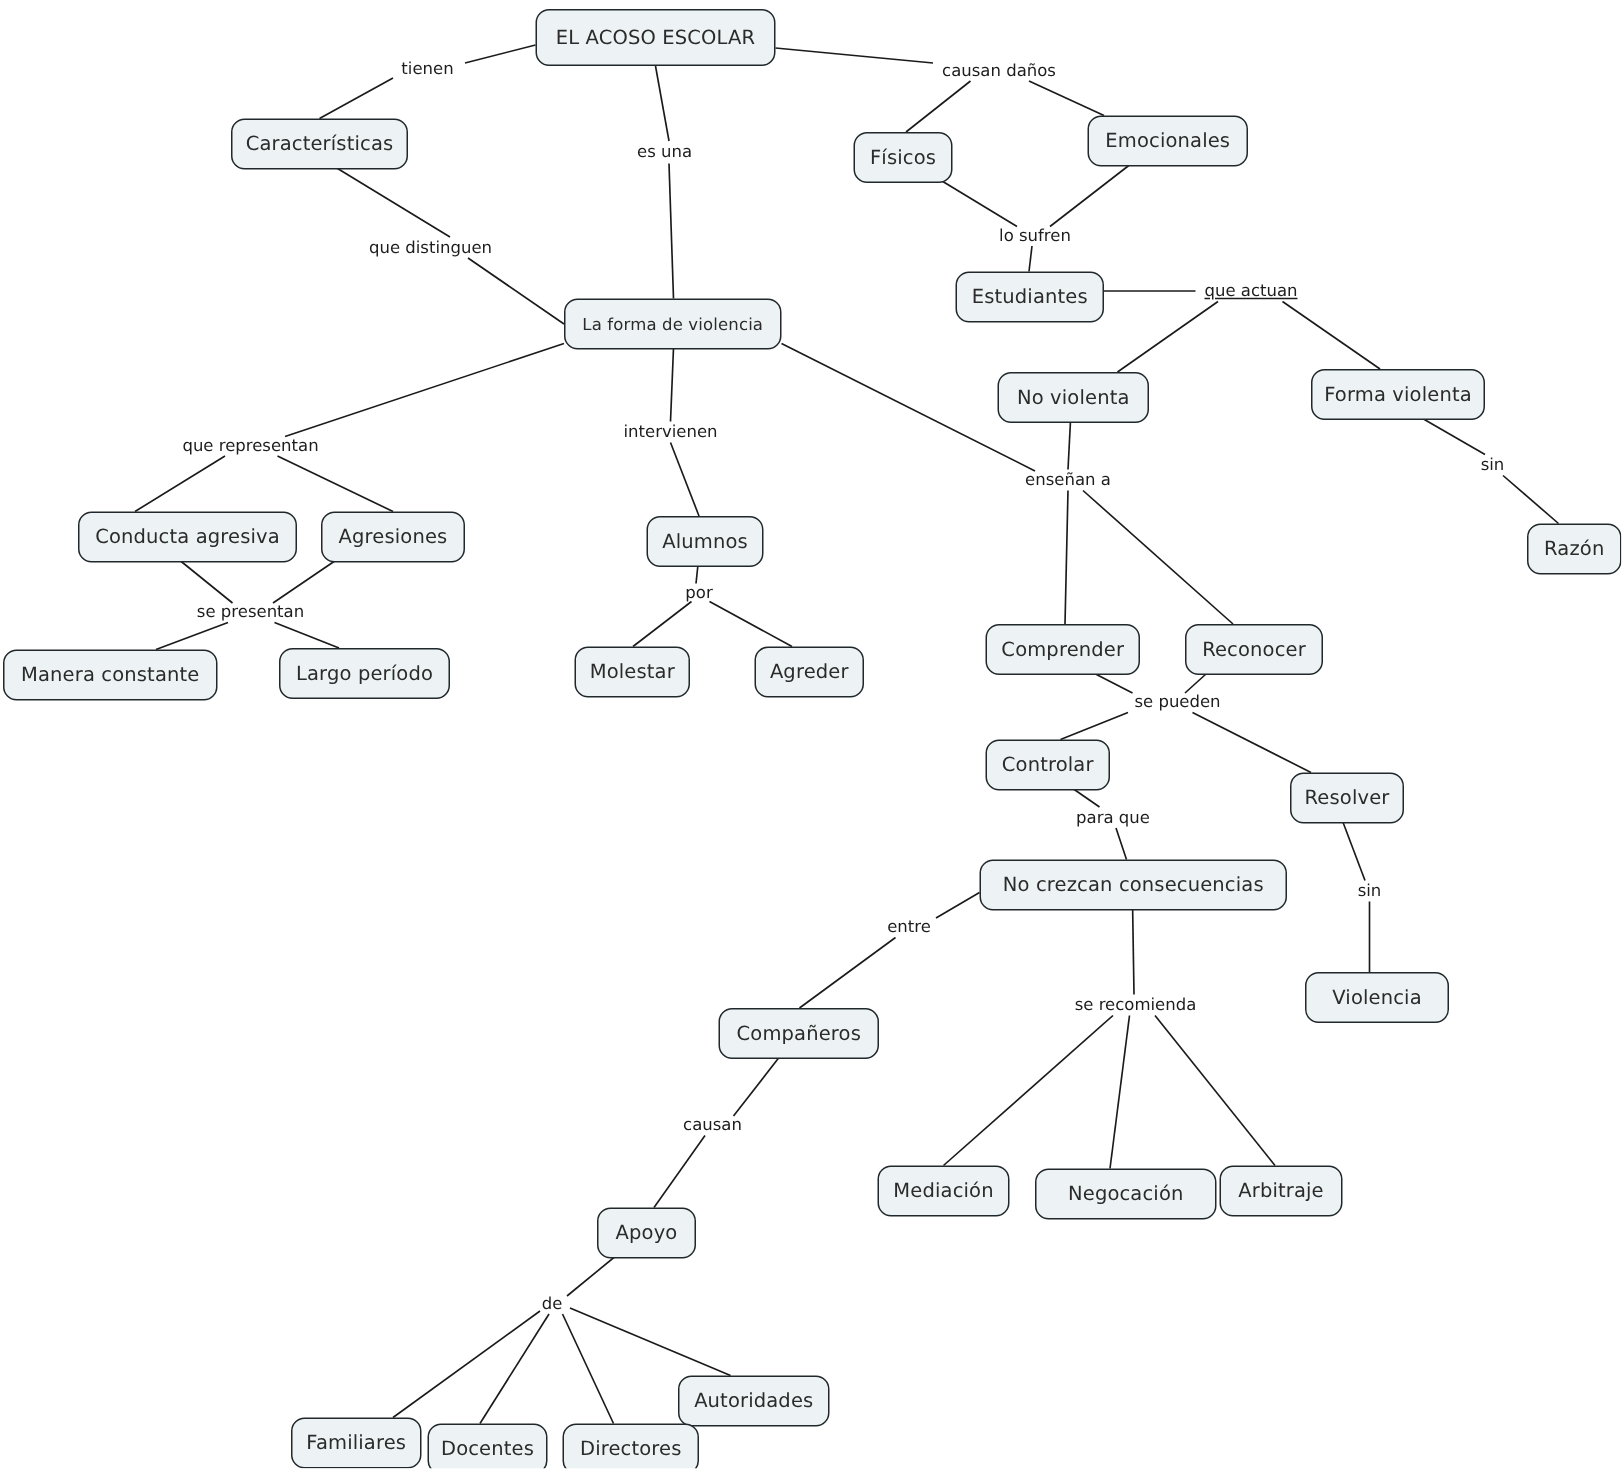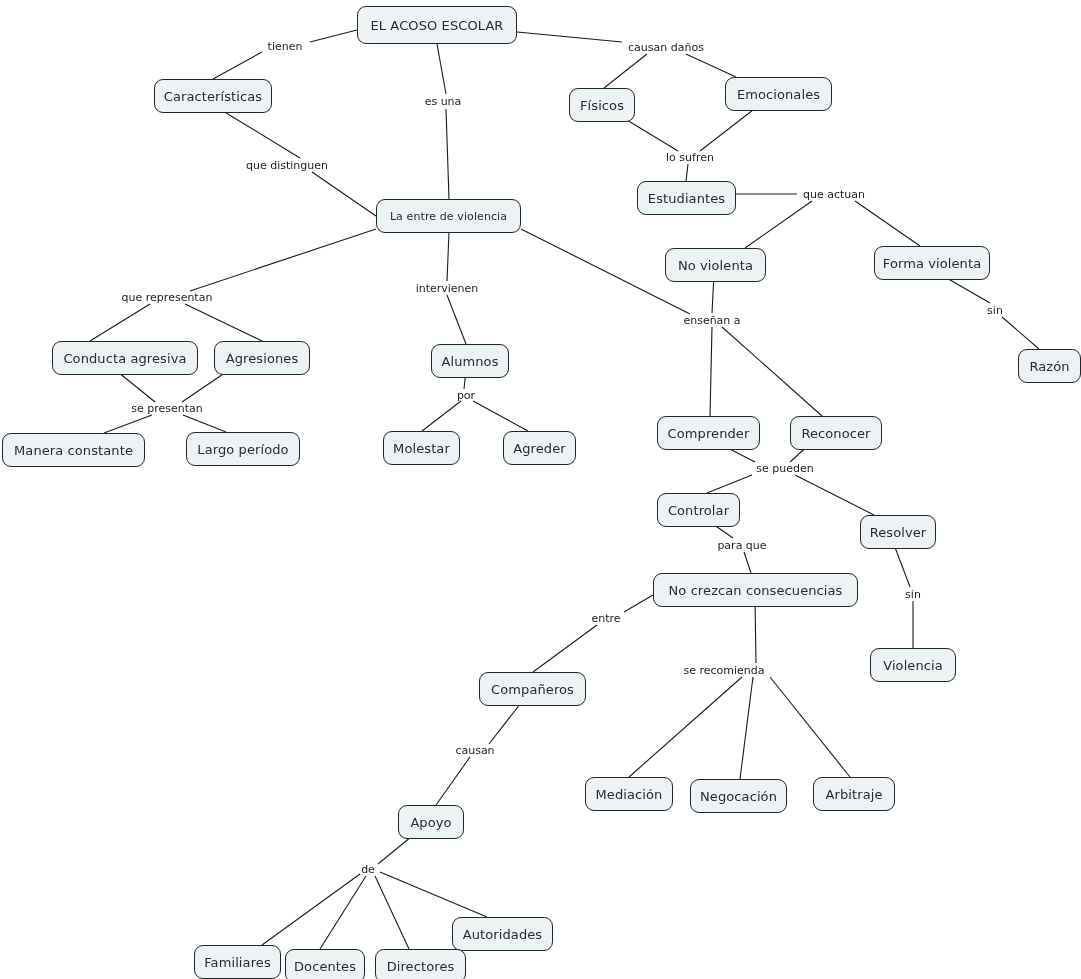--- a/index.html
+++ b/index.html
@@ -117,61 +117,61 @@
       <line x1="366" y1="876" x2="320" y2="949" stroke="#1a1a1a" stroke-width="1.1"></line>
       <line x1="375" y1="876" x2="409" y2="949" stroke="#1a1a1a" stroke-width="1.1"></line>
       <line x1="380" y1="872" x2="487" y2="917" stroke="#1a1a1a" stroke-width="1.1"></line>
     </svg>
   <div id="node-layer">
       <div class="node" style="left: 357px; top: 6px; width: 160px; height: 38px;">EL ACOSO ESCOLAR</div>
       <div class="node" style="left: 154px; top: 79px; width: 118px; height: 15px;">Características</div>
       <div class="node" style="left: 569px; top: 88px; width: 66px; height: 26px;">Físicos</div>
       <div class="node" style="left: 725px; top: 77px; width: 107px; height: 26px;">Emocionales</div>
       <div class="node" style="left: 637px; top: 181px; width: 99px; height: 26px;">Estudiantes</div>
-      <div class="node small" style="left: 376px; top: 199px; width: 145px; height: 33px;">La entre de violencia</div>
+      <div class="node small" style="left: 376px; top: 199px; width: 145px; height: 33px;">La forma de violencia</div>
       <div class="node" style="left: 665px; top: 248px; width: 101px; height: 26px;">No violenta</div>
       <div class="node" style="left: 874px; top: 246px; width: 116px; height: 27px;">Forma violenta</div>
       <div class="node" style="left: 1018px; top: 349px; width: 63px; height: 26px;">Razón</div>
       <div class="node" style="left: 12px; top: 341px; width: 146px; height: 27px; margin-left: 40px;">Conducta agresiva</div>
       <div class="node" style="left: 214px; top: 341px; width: 96px; height: 27px;">Agresiones</div>
       <div class="node" style="left: 2px; top: 433px; width: 143px; height: 27px;">Manera constante</div>
       <div class="node" style="left: 186px; top: 432px; width: 114px; height: 27px;">Largo período</div>
       <div class="node" style="left: 431px; top: 344px; width: 78px; height: 26px;">Alumnos</div>
       <div class="node" style="left: 383px; top: 431px; width: 77px; height: 27px;">Molestar</div>
       <div class="node" style="left: 503px; top: 431px; width: 73px; height: 27px;">Agreder</div>
       <div class="node" style="left: 657px; top: 416px; width: 103px; height: 27px;">Comprender</div>
       <div class="node" style="left: 790px; top: 416px; width: 92px; height: 27px;">Reconocer</div>
       <div class="node" style="left: 657px; top: 493px; width: 83px; height: 27px;">Controlar</div>
       <div class="node" style="left: 860px; top: 515px; width: 76px; height: 27px;">Resolver</div>
       <div class="node" style="left: 653px; top: 573px; width: 205px; height: 27px;">No crezcan consecuencias</div>
-      <div class="node" style="left: 870px; top: 648px; width: 86px; height: 27px;">Violencia</div>
+      <div class="node" style="left: 870px; top: 648px; width: 96px; height: 27px;">Violencia</div>
       <div class="node" style="left: 479px; top: 672px; width: 107px; height: 27px;">Compañeros</div>
       <div class="node" style="left: 585px; top: 777px; width: 88px; height: 27px;">Mediación</div>
-      <div class="node" style="left: 690px; top: 779px; width: 97px; height: 27px;">Negocación</div>
+      <div class="node" style="left: 690px; top: 779px; width: 121px; height: 27px;">Negocación</div>
       <div class="node" style="left: 813px; top: 777px; width: 82px; height: 27px;">Arbitraje</div>
       <div class="node" style="left: 398px; top: 805px; width: 66px; height: 27px;">Apoyo</div>
       <div class="node" style="left: 452px; top: 917px; width: 101px; height: 27px;">Autoridades</div>
       <div class="node" style="left: 194px; top: 945px; width: 87px; height: 27px;">Familiares</div>
       <div class="node" style="left: 285px; top: 949px; width: 80px; height: 27px;">Docentes</div>
       <div class="node" style="left: 375px; top: 949px; width: 91px; height: 27px;">Directores</div>
     </div>
   <div id="label-layer">
       <div class="edge-label" style="left: 285px; top: 46px;">tienen</div>
       <div class="edge-label" style="left: 666px; top: 47px;">causan daños</div>
       <div class="edge-label" style="left: 443px; top: 101px;">es una</div>
       <div class="edge-label" style="left: 287px; top: 165px; text-align: center;">que distinguen</div>
       <div class="edge-label" style="left: 690px; top: 157px;">lo sufren</div>
-      <div class="edge-label" style="left: 834px; top: 194px;">que actuan</div>
+      <div class="edge-label" style="left: 834px; top: 194px; text-decoration: underline;">que actuan</div>
       <div class="edge-label" style="left: 167px; top: 297px;">que representan</div>
       <div class="edge-label" style="left: 447px; top: 288px;">intervienen</div>
       <div class="edge-label" style="left: 712px; top: 320px;">enseñan a</div>
       <div class="edge-label" style="left: 995px; top: 310px;">sin</div>
       <div class="edge-label" style="left: 167px; top: 408px;">se presentan</div>
       <div class="edge-label" style="left: 466px; top: 395px;">por</div>
       <div class="edge-label" style="left: 785px; top: 468px;">se pueden</div>
       <div class="edge-label" style="left: 742px; top: 545px;">para que</div>
       <div class="edge-label" style="left: 913px; top: 594px;">sin</div>
       <div class="edge-label" style="left: 606px; top: 618px;">entre</div>
-      <div class="edge-label" style="left: 724px; top: 670px;">se recomienda</div>
+      <div class="edge-label" style="left: 757px; top: 670px;">se recomienda</div>
       <div class="edge-label" style="left: 475px; top: 750px;">causan</div>
       <div class="edge-label" style="left: 368px; top: 869px;">de</div>
     </div>
 </div>
 
 </body></html>

